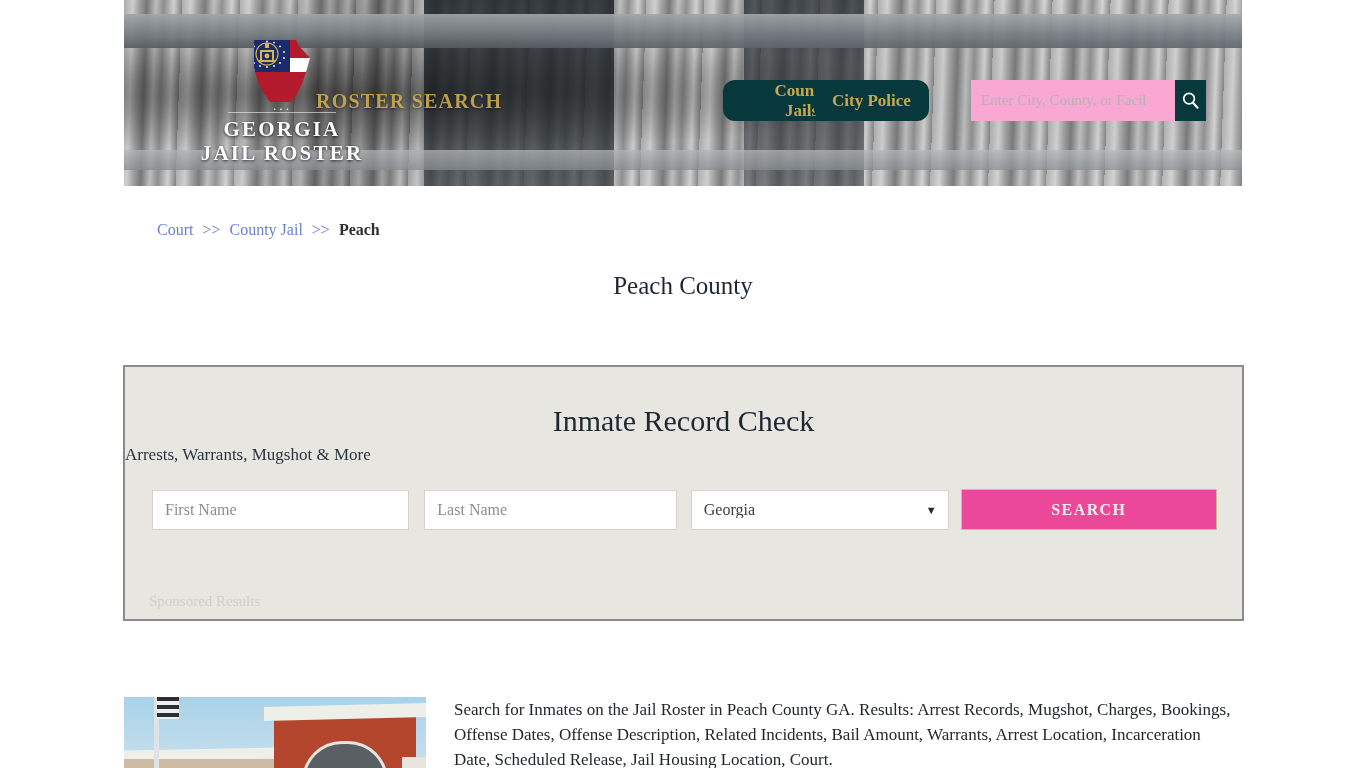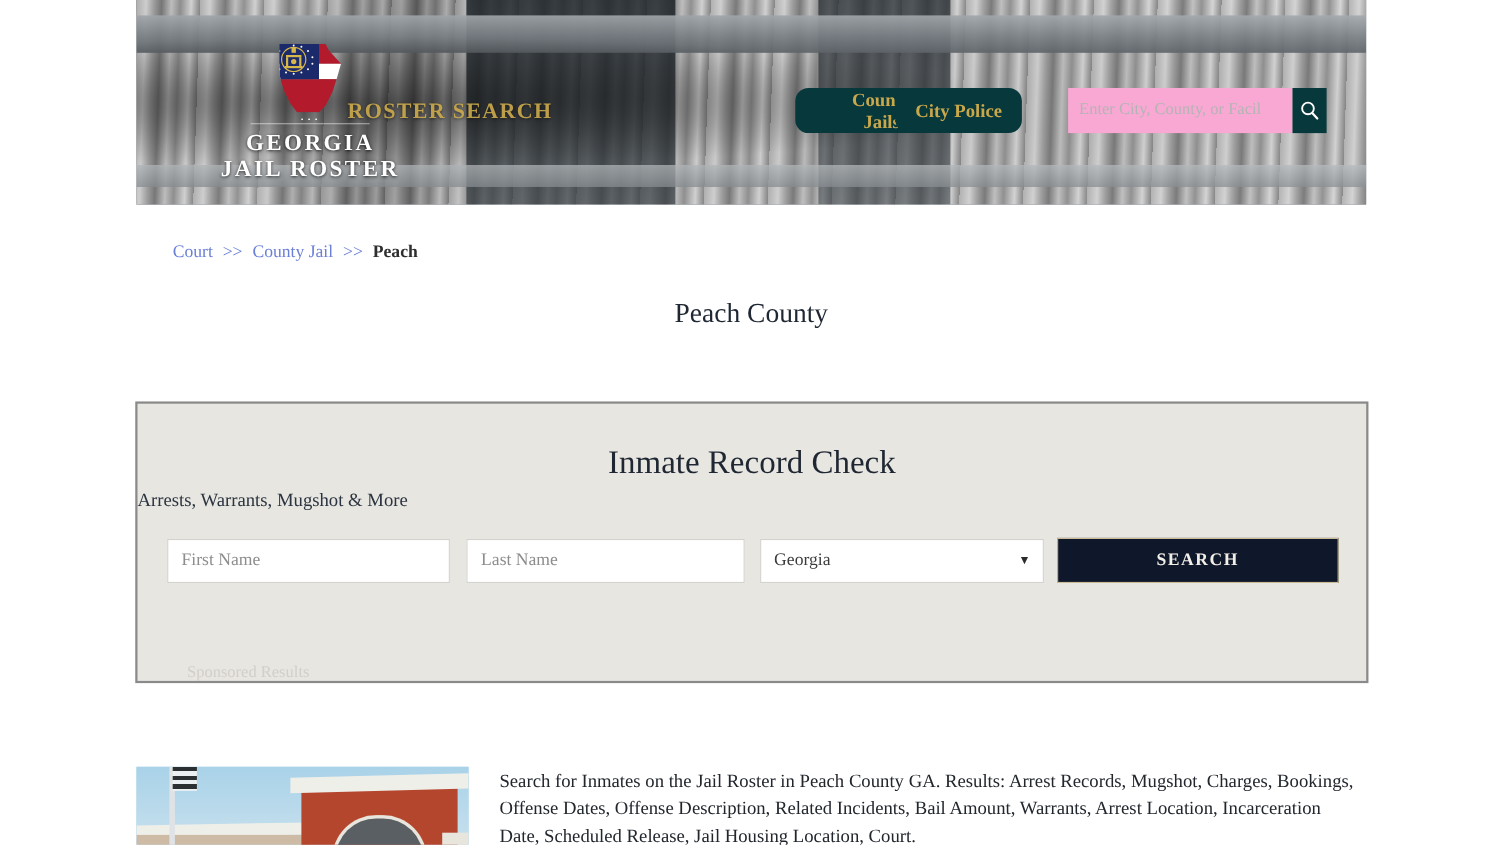--- a/index.html
+++ b/index.html
@@ -187,31 +187,31 @@
     padding-right: 28px;
   }
   .sel-chev {
     position: absolute; right: 12px; top: 50%; transform: translateY(-50%);
     pointer-events: none;
     color: #2b2b2b; font-size: 11px;
   }
   .search-btn {
     margin-left: 12px;
     width: 258px; height: 41px;
-    background: #0f172a;
+    background: #ec4899;
     border: 1px solid #c8bb95;
     color: #f2efe8;
     font-size: 16px; font-weight: 700;
     letter-spacing: 1.4px;
     cursor: pointer;
     font-family: "Liberation Serif", serif;
   }
   .sponsored {
-    position: absolute; left: 45px; top: 226px;
-    font-size: 15px; color: #d2cfc8; margin-top: 10px;
+    position: absolute; left: 24px; top: 226px;
+    font-size: 15px; color: #d2cfc8;
   }
 
   
   .bottom {
     position: absolute; left: 124px; top: 697px;
     width: 1118px;
     display: flex;
   }
   .thumb {
     width: 302px; height: 90px;

